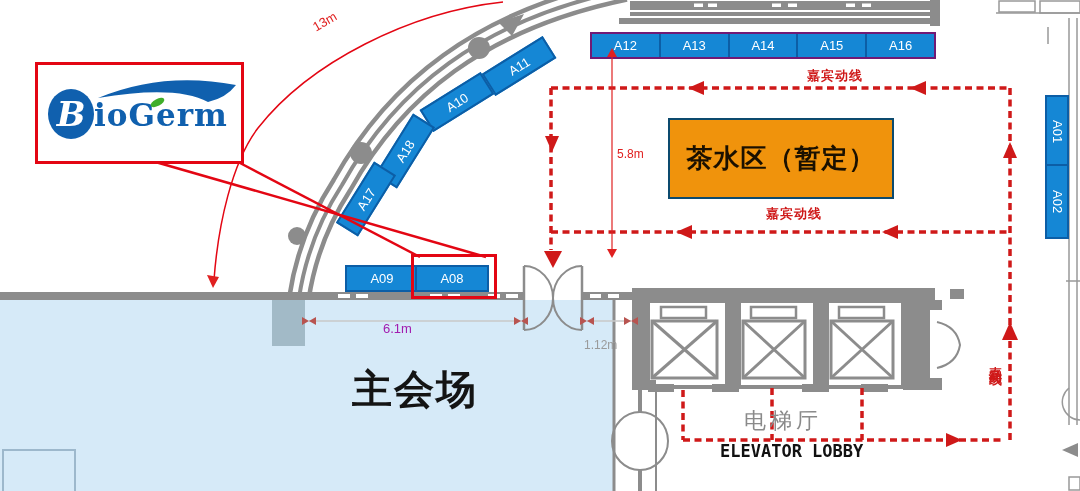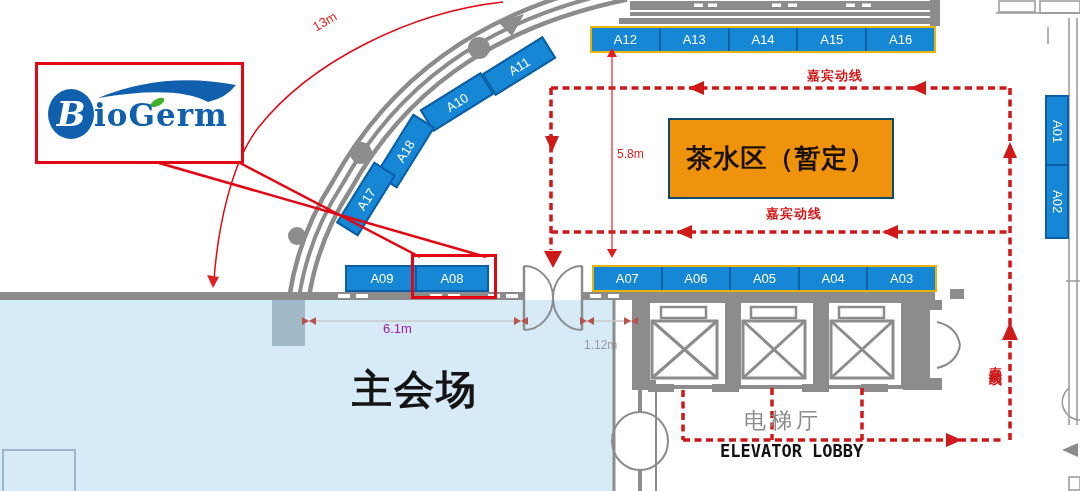--- a/index.html
+++ b/index.html
@@ -7,21 +7,21 @@
         font-family:"Liberation Sans","DejaVu Sans",sans-serif;}
   .abs{position:absolute;}
   svg.layer{position:absolute;left:0;top:0;pointer-events:none;}
   
   #hall{left:0;top:300px;width:614px;height:191px;background:#d6eaf8;z-index:1;}
   #hall-title{left:352px;top:362px;font-size:40px;font-weight:bold;color:#141414;
               letter-spacing:2px;z-index:6;}
   #stage{left:2px;top:449px;width:70px;height:40px;border:2px solid #9db8cc;z-index:2;}
   #wall-stub{left:272px;top:300px;width:33px;height:46px;background:#a2bac7;z-index:2;}
   
-  .booth-row{display:flex;z-index:3;border:2px solid #eab308;background:#1587d5;}
+  .booth-row{display:flex;z-index:3;border:2px solid #701a75;background:#1587d5;margin-top:6px;}
   .booth-cell{flex:1;display:flex;align-items:center;justify-content:center;
               color:#fff;font-size:13px;border-left:2px solid #0c5ea6;}
   .booth-cell:first-child{border-left:none;}
   .booth{z-index:3;background:#1587d5;border:2px solid #0c5ea6;color:#fff;font-size:13px;
          display:flex;align-items:center;justify-content:center;}
   .booth-v{z-index:3;background:#1587d5;border:2px solid #0c5ea6;color:#fff;font-size:13px;
            writing-mode:vertical-rl;display:flex;align-items:center;justify-content:center;}
   
   #tea{left:668px;top:118px;width:222px;height:77px;background:#f0930c;border:2px solid #0c4a6e;
        display:flex;align-items:center;justify-content:center;z-index:3;
@@ -178,27 +178,20 @@
     <div class="booth-cell">A12</div>
     <div class="booth-cell">A13</div>
     <div class="booth-cell">A14</div>
     <div class="booth-cell">A15</div>
     <div class="booth-cell">A16</div>
   </div>
 
   <div class="abs booth" style="left:345px;top:265px;width:70px;height:23px;">A09</div>
   <div class="abs booth" style="left:415px;top:265px;width:70px;height:23px;">A08</div>
 
-  <div class="abs booth-row" style="left:592px;top:265px;width:341px;height:23px;">
-    <div class="booth-cell">A07</div>
-    <div class="booth-cell">A06</div>
-    <div class="booth-cell">A05</div>
-    <div class="booth-cell">A04</div>
-    <div class="booth-cell">A03</div>
-  </div>
 
   <div class="abs booth-v" style="left:1045px;top:95px;width:20px;height:69px;">A01</div>
   <div class="abs booth-v" style="left:1045px;top:164px;width:20px;height:71px;">A02</div>
 
   <div class="abs booth" style="left:483px;top:53px;width:68px;height:22px;transform:rotate(-32deg);">A11</div>
   <div class="abs booth" style="left:421px;top:89px;width:68px;height:22px;transform:rotate(-32deg);">A10</div>
   <div class="abs booth" style="left:369px;top:138px;width:68px;height:22px;transform:rotate(-58deg);">A18</div>
   <div class="abs booth" style="left:330px;top:186px;width:68px;height:22px;transform:rotate(-58deg);">A17</div>
 
   <div id="tea" class="abs">茶水区（暂定）</div>

